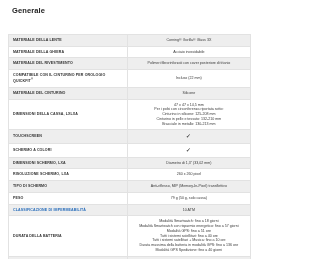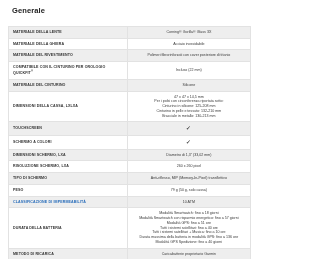--- a/index.html
+++ b/index.html
@@ -20,21 +20,21 @@
     height: 259px;
     box-sizing: border-box;
     padding: 0 8px;
     background: #ffffff;
   }
   .section-title {
     font-size: 7.5px;
     font-weight: bold;
     color: #1c1c1c;
     letter-spacing: 0.1px;
-    padding: 6px 4px 11px 4px;
+    padding: 6px 4px 19px 4px;
     margin: 0;
   }
   table.spec {
     width: 100%;
     border-collapse: collapse;
     table-layout: fixed;
   }
   table.spec tr.row-alt > td {
     background: #eeeeee;
   }

